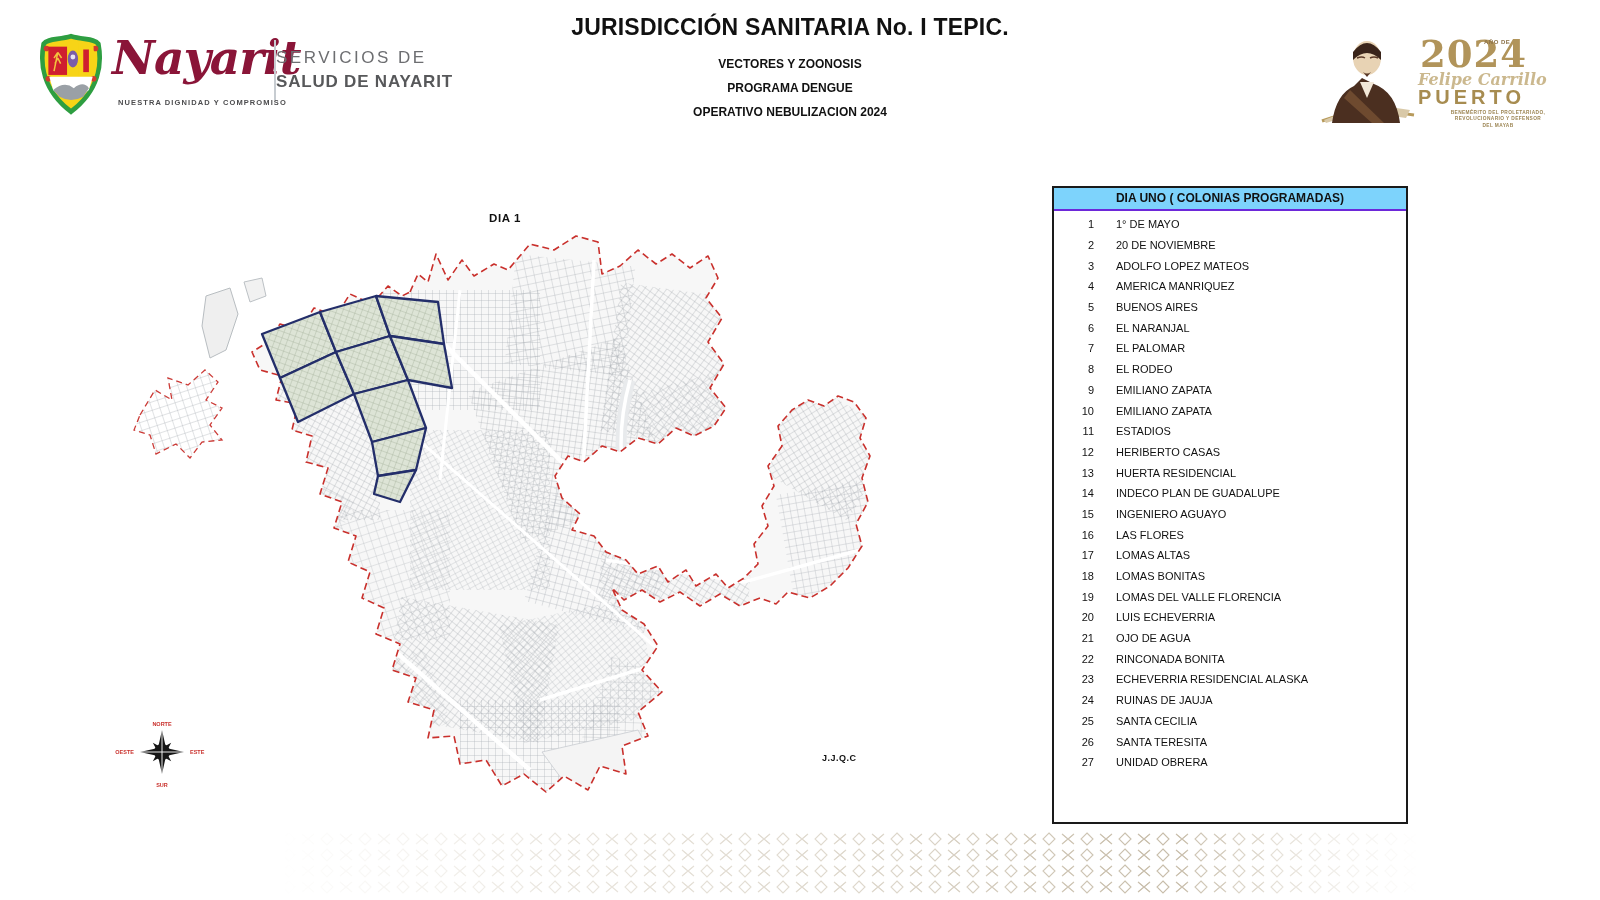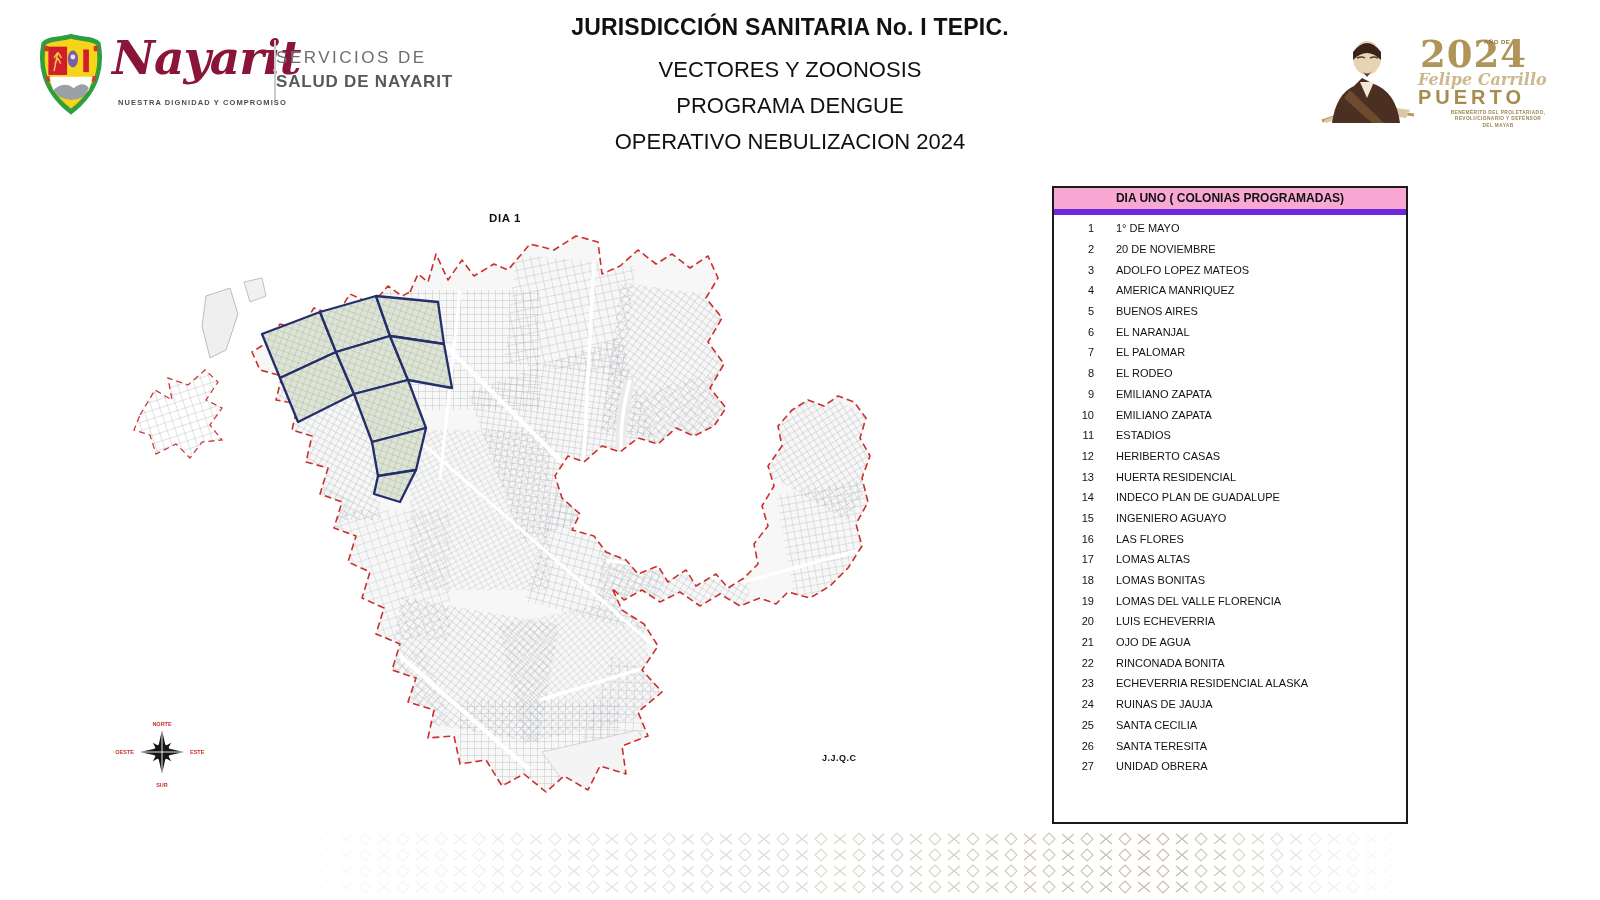--- a/index.html
+++ b/index.html
@@ -17,21 +17,21 @@
   #brand-tagline{position:absolute;left:82px;top:70px;font-size:7.5px;font-weight:bold;
     color:#4d4d4f;letter-spacing:1.1px}
   #logo-divider{position:absolute;left:238px;top:12px;width:2px;height:60px;background:#c7ccd1}
   #org-block{position:absolute;left:240px;top:20px;color:#6d6e71}
   #org-line1{font-size:17px;letter-spacing:2.5px}
   #org-line2{font-size:17px;font-weight:bold;letter-spacing:.8px;color:#57585a;margin-top:4px}
 
   
   #title-block{left:500px;top:14px;width:580px;text-align:center}
   #main-title{font-size:23px;font-weight:bold;letter-spacing:.2px}
-  .subtitle{font-size:22px;font-weight:normal;margin-top:10px}
+  .subtitle{font-size:12px;font-weight:bold;margin-top:10px}
   .subtitle.first{margin-top:16px}
 
   
   #right-logo{left:1310px;top:26px;width:270px;height:110px}
   #portrait-svg{position:absolute;left:0;top:2px}
   #year-row{position:absolute;left:110px;top:6px;width:150px;height:40px}
   #year-big{font-family:"DejaVu Serif",serif;font-weight:bold;font-size:37px;color:#b1945a;letter-spacing:1px}
   #year-prefix{position:absolute;left:64px;top:7px;font-size:6px;font-weight:bold;color:#8d734a;letter-spacing:.5px}
   #name-script{position:absolute;left:108px;top:44px;width:160px;
     font-family:"DejaVu Serif",serif;font-style:italic;font-weight:bold;font-size:16px;color:#cbb88e}
@@ -42,21 +42,21 @@
 
   
   #map-area{left:110px;top:200px;width:790px;height:610px}
   #day-label{position:absolute;left:350px;top:12px;width:90px;text-align:center;
     font-size:11.5px;font-weight:bold;letter-spacing:.6px}
   #city-svg{position:absolute;left:0;top:30px}
 
   
   #colonia-table{left:1052px;top:186px;width:356px;height:638px;box-sizing:border-box;
     border:2px solid #1a1a1a;background:#fff}
-  #table-head{background:#f9a8d4;border-bottom:6px solid #6d28d9}
+  #table-head{background:#7dd3fc;border-bottom:2px solid #6d28d9}
   .th-line{height:21px;line-height:21px;text-align:center;font-weight:bold;font-size:12px}
   .th-line + .th-line{border-top:1px solid #9c9c9c}
   #colonia-rows{padding-top:3px}
   .t-row{display:flex;align-items:center;height:20.7px;font-size:11px}
   .t-num{width:40px;text-align:right;flex:none}
   .t-name{margin-left:22px;white-space:nowrap}
 
   
   #deco-band{left:280px;top:831px}
 </style>

